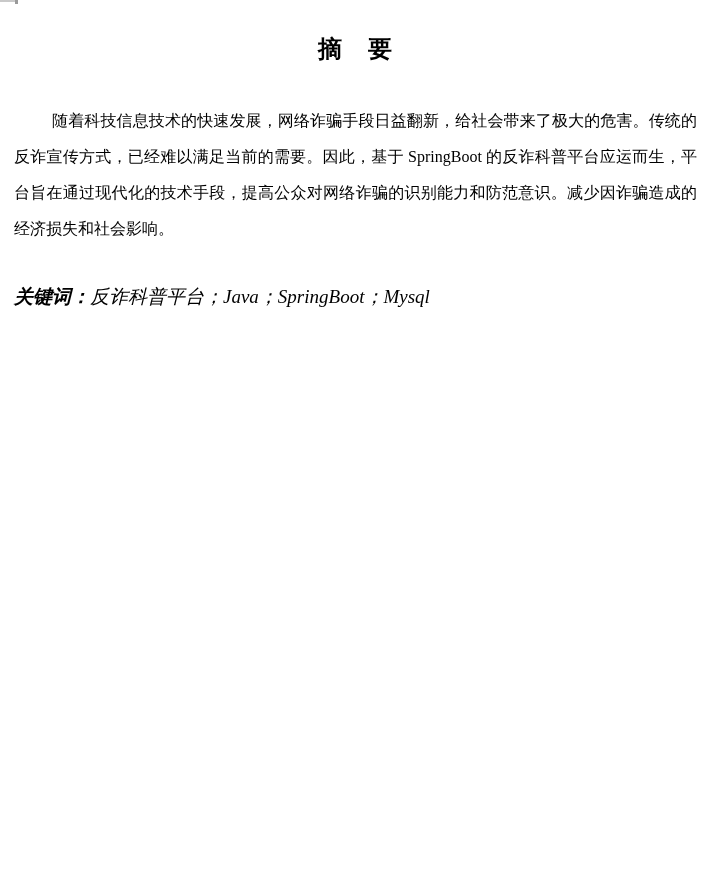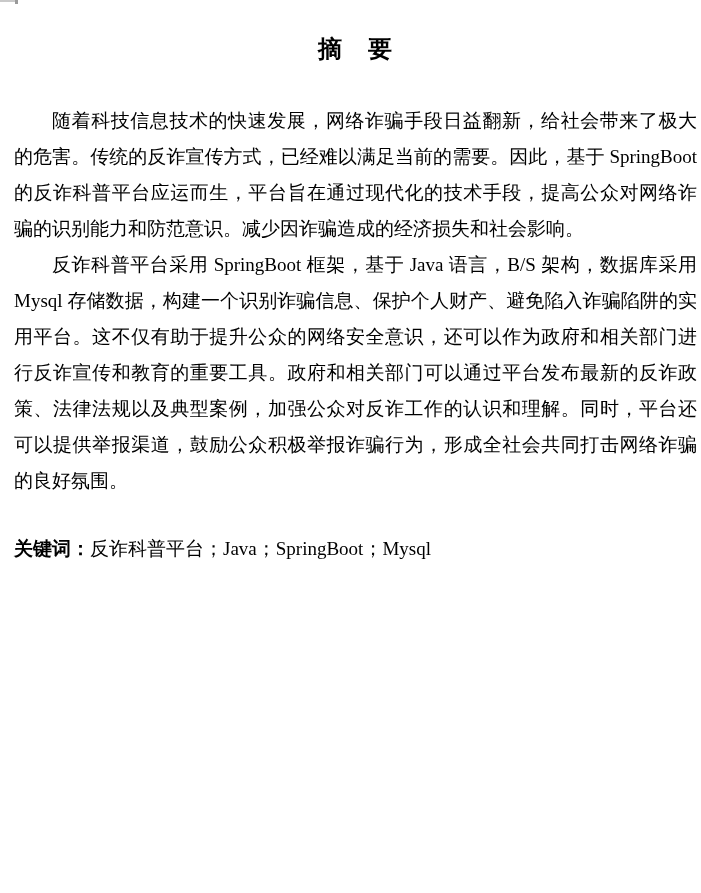--- a/index.html
+++ b/index.html
@@ -42,49 +42,49 @@
     font-size: 24px;
     line-height: 26px;
     text-align: center;
     letter-spacing: 1px;
   }
   .abstract-body {
     margin-top: 41px;
   }
   .abstract-body p {
     margin: 0;
-    font-size: 19px;
+    font-size: 16px;
     line-height: 36px;
     text-align: justify;
     text-indent: 38px;
   }
   .keywords-line {
     margin: 32px 0 0 0;
     font-size: 19px;
     line-height: 36px;
     text-align: left;
+    font-style: italic;
   }
   .kw-label {
     font-family: "Liberation Sans", "DejaVu Sans", sans-serif;
     font-weight: bold;
   }
 </style>
 </head>
 <body>
 
 <div class="page">
 
   <div class="edge-artifact">
     <span class="edge-tick"></span>
   </div>
 
   <h1 class="doc-title">摘　要</h1>
 
   <div class="abstract-body">
     <p>随着科技信息技术的快速发展，网络诈骗手段日益翻新，给社会带来了极大的危害。传统的反诈宣传方式，已经难以满足当前的需要。因此，基于 SpringBoot 的反诈科普平台应运而生，平台旨在通过现代化的技术手段，提高公众对网络诈骗的识别能力和防范意识。减少因诈骗造成的经济损失和社会影响。</p>
-    <p>反诈科普平台采用 SpringBoot 框架，基于 Java 语言，B/S 架构，数据库采用 Mysql 存储数据，构建一个识别诈骗信息、保护个人财产、避免陷入诈骗陷阱的实用平台。这不仅有助于提升公众的网络安全意识，还可以作为政府和相关部门进行反诈宣传和教育的重要工具。政府和相关部门可以通过平台发布最新的反诈政策、法律法规以及典型案例，加强公众对反诈工作的认识和理解。同时，平台还可以提供举报渠道，鼓励公众积极举报诈骗行为，形成全社会共同打击网络诈骗的良好氛围。</p>
   </div>
 
   <p class="keywords-line">
     <span class="kw-label">关键词：</span><span class="kw-value">反诈科普平台；Java；SpringBoot；Mysql</span>
   </p>
 
 </div>
 
 </body></html>

